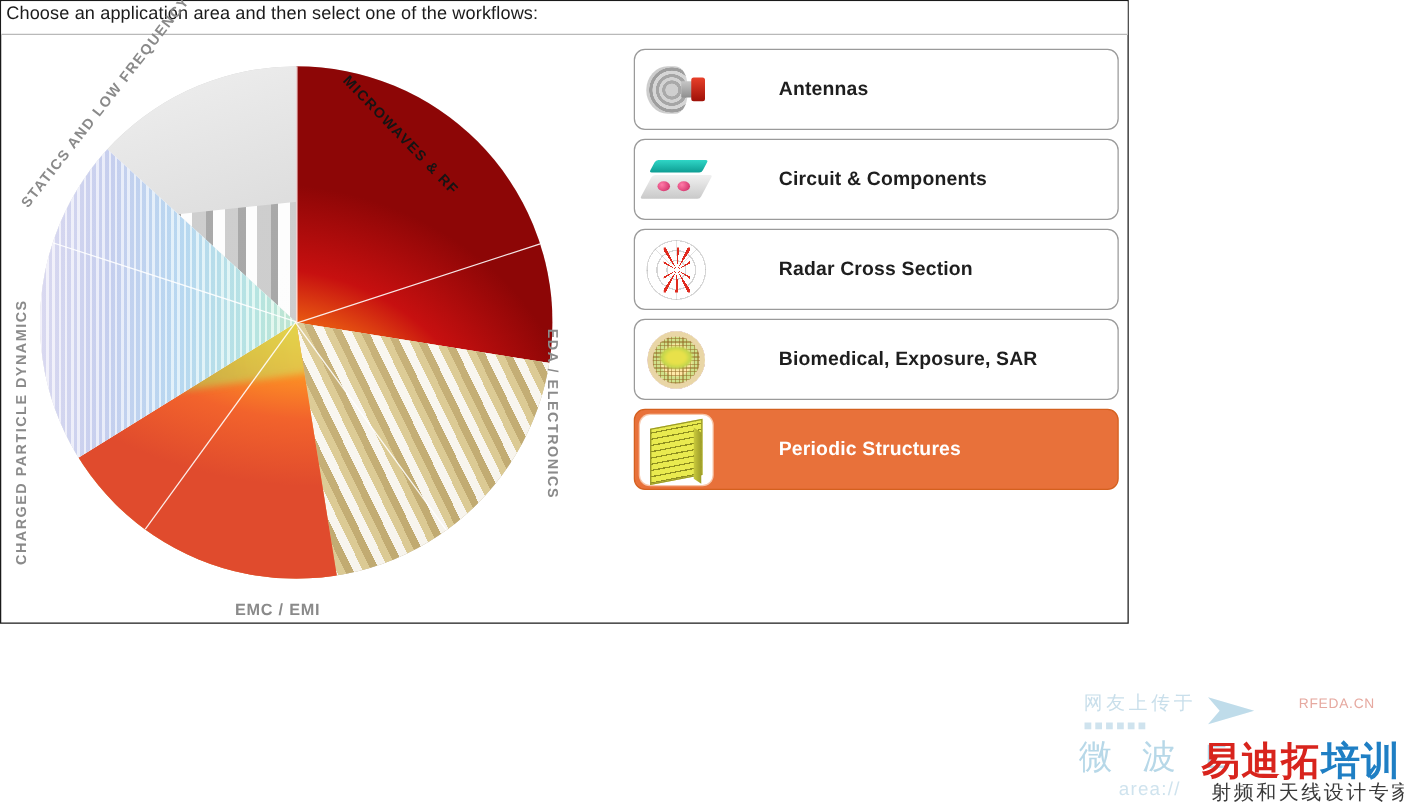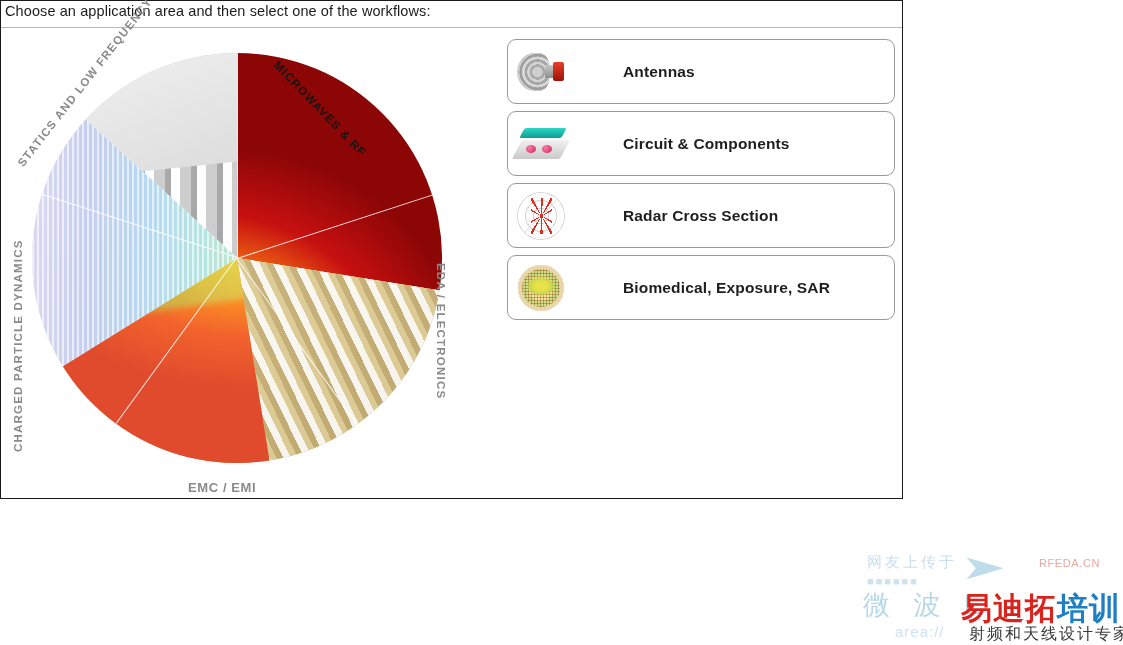--- a/index.html
+++ b/index.html
@@ -400,20 +400,29 @@
         <div class="ic ic-bio">
             <div class="ring"></div>
             <div class="mesh"></div>
             <div class="blob"></div>
           </div>
       </div>
       <div class="lab">Biomedical, Exposure, SAR</div>
     </div>
 
 
+    <div class="item selected">
+      <div class="thumb">
+        <div class="ic ic-periodic">
+            <div class="blk"></div>
+            <div class="side"></div>
+          </div>
+      </div>
+      <div class="lab">Periodic Structures</div>
+    </div>
 
   </div>
 </div>
 
 <div id="wm">
   <div class="cn-top">网友上传于</div>
   <div class="blocks">■■■■■■</div>
   <div class="bird">➤</div>
   <div class="rfeda">RFEDA.CN</div>
   <div class="wave">微 波 E</div>

